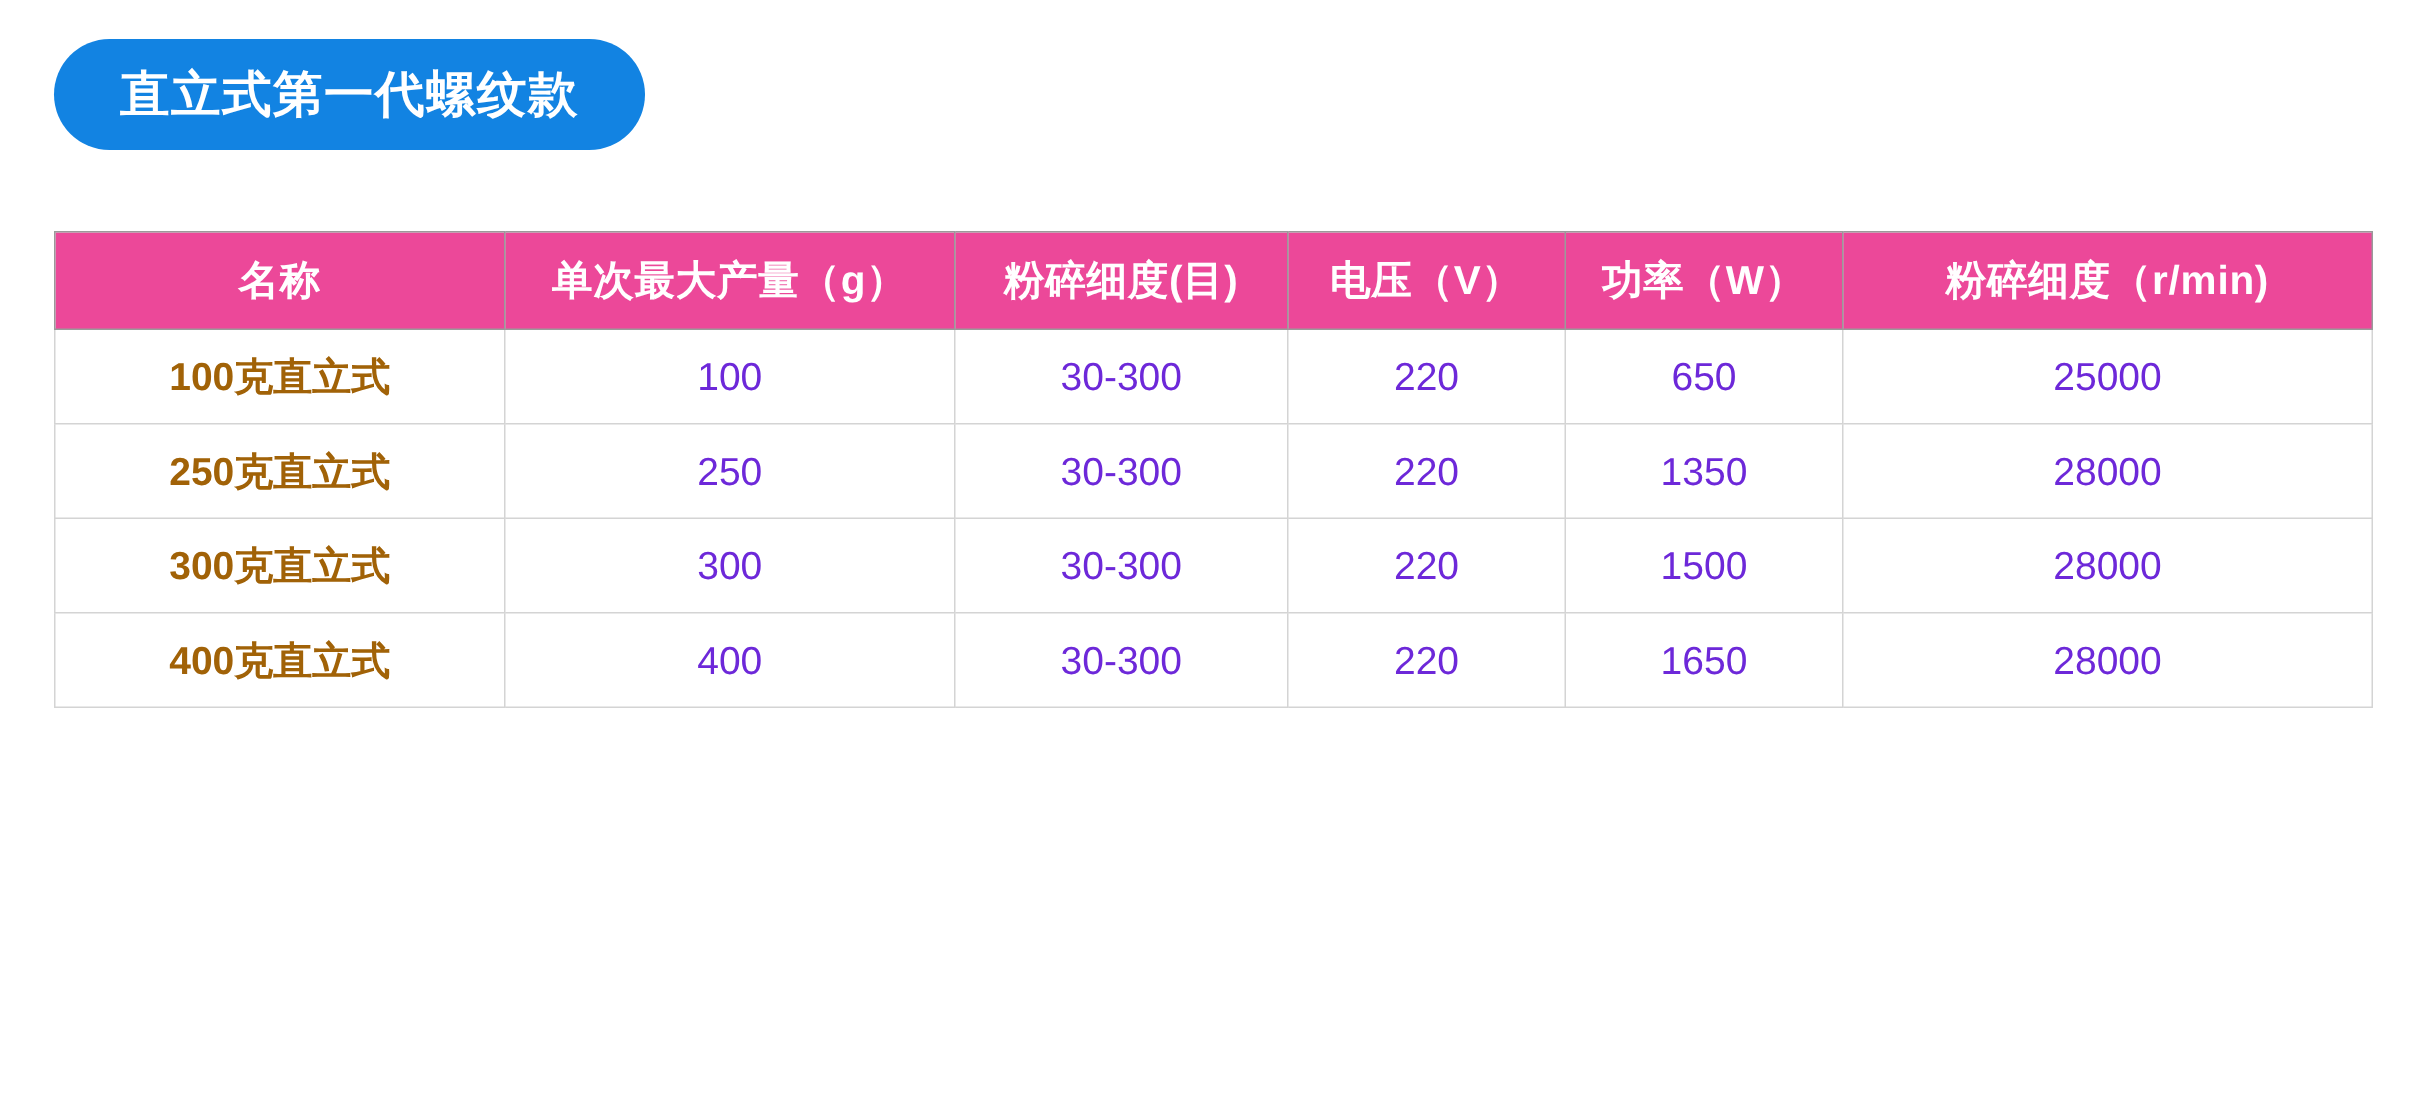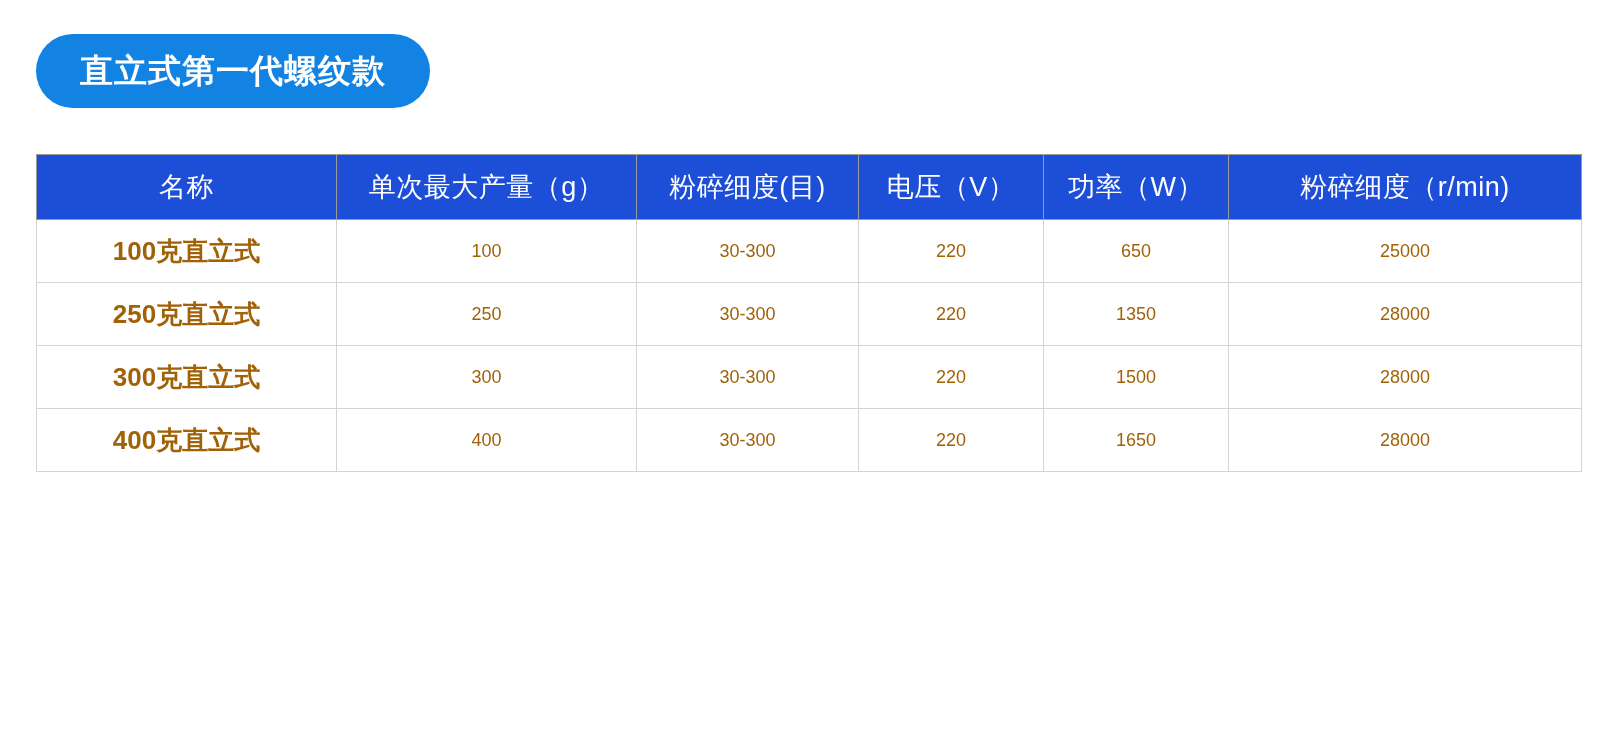--- a/index.html
+++ b/index.html
@@ -16,21 +16,21 @@
   }
   .page {
     position: relative;
     width: 1620px;
     height: 729px;
     box-sizing: border-box;
     padding: 26px 36px 0 36px;
   }
   .header {
     display: flex;
-    align-items: center;
+    align-items: flex-start;
     gap: 16px;
     height: 90px;
   }
   .badge {
     display: inline-flex;
     align-items: center;
     justify-content: center;
     background: #1283e2;
     color: #ffffff;
     border-radius: 44px;
@@ -53,32 +53,32 @@
     border-collapse: collapse;
     width: 1545px;
     table-layout: fixed;
   }
   table.spec th, table.spec td {
     border: 1px solid #d4d4d4;
     text-align: center;
     white-space: nowrap;
   }
   table.spec thead th {
-    background: #1d4ed8;
+    background: #ec4899;
     color: #ffffff;
-    font-weight: 400;
+    font-weight: 700;
     font-size: 27px;
     height: 62px;
     border-color: #9a9a9a;
     letter-spacing: 0.5px;
   }
   table.spec tbody td {
     height: 60px;
-    font-size: 18px;
-    color: #a16207;
+    font-size: 26px;
+    color: #6d28d9;
     background: #ffffff;
   }
   table.spec tbody td.name-cell {
     font-weight: 700;
     font-size: 26px;
     color: #a16207;
   }
   
   col.c0 { width: 300px; }
   col.c1 { width: 300px; }

